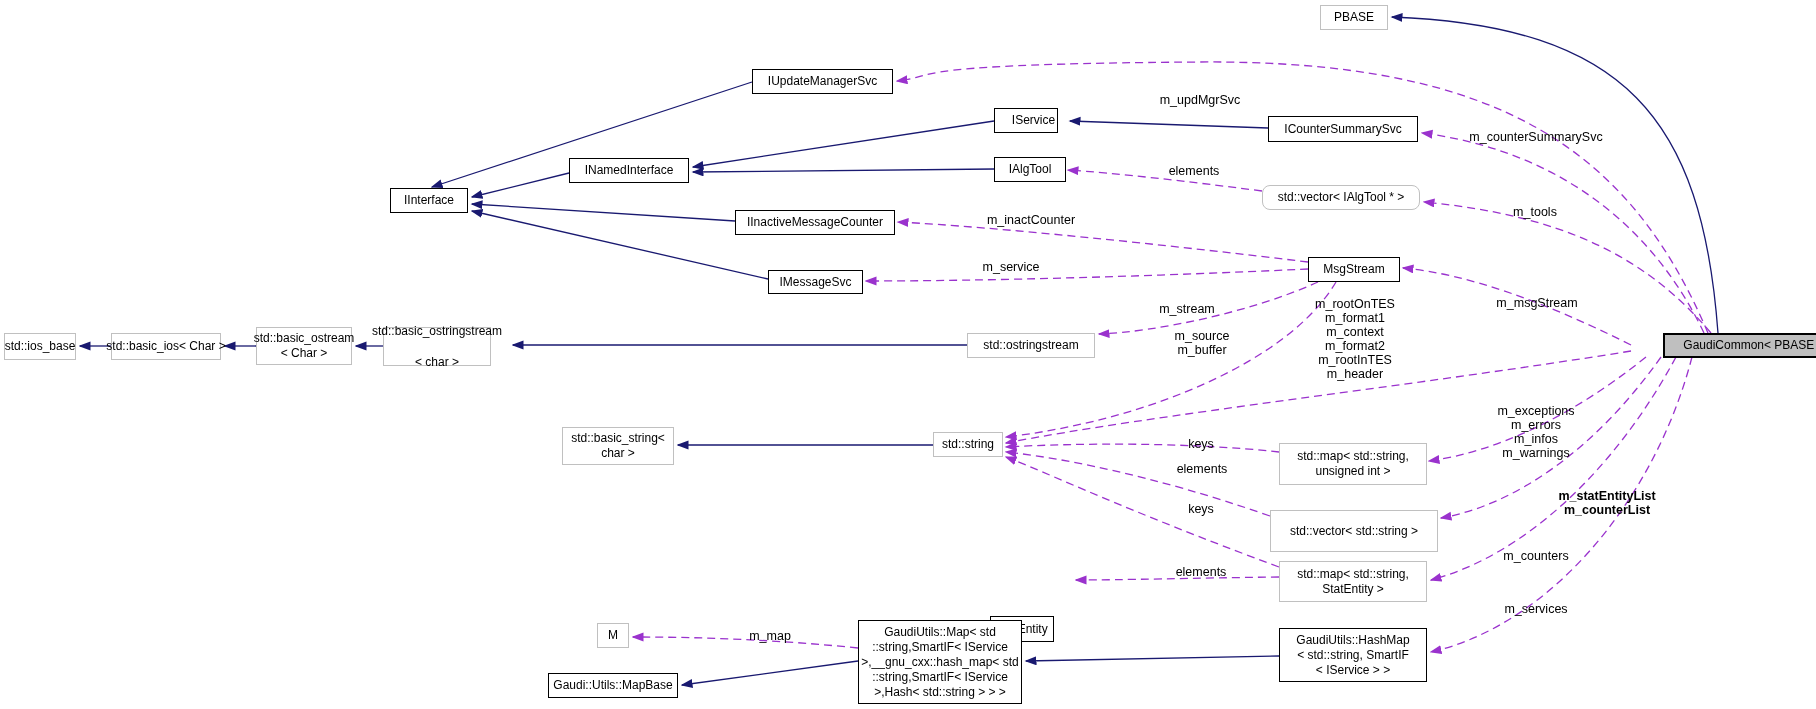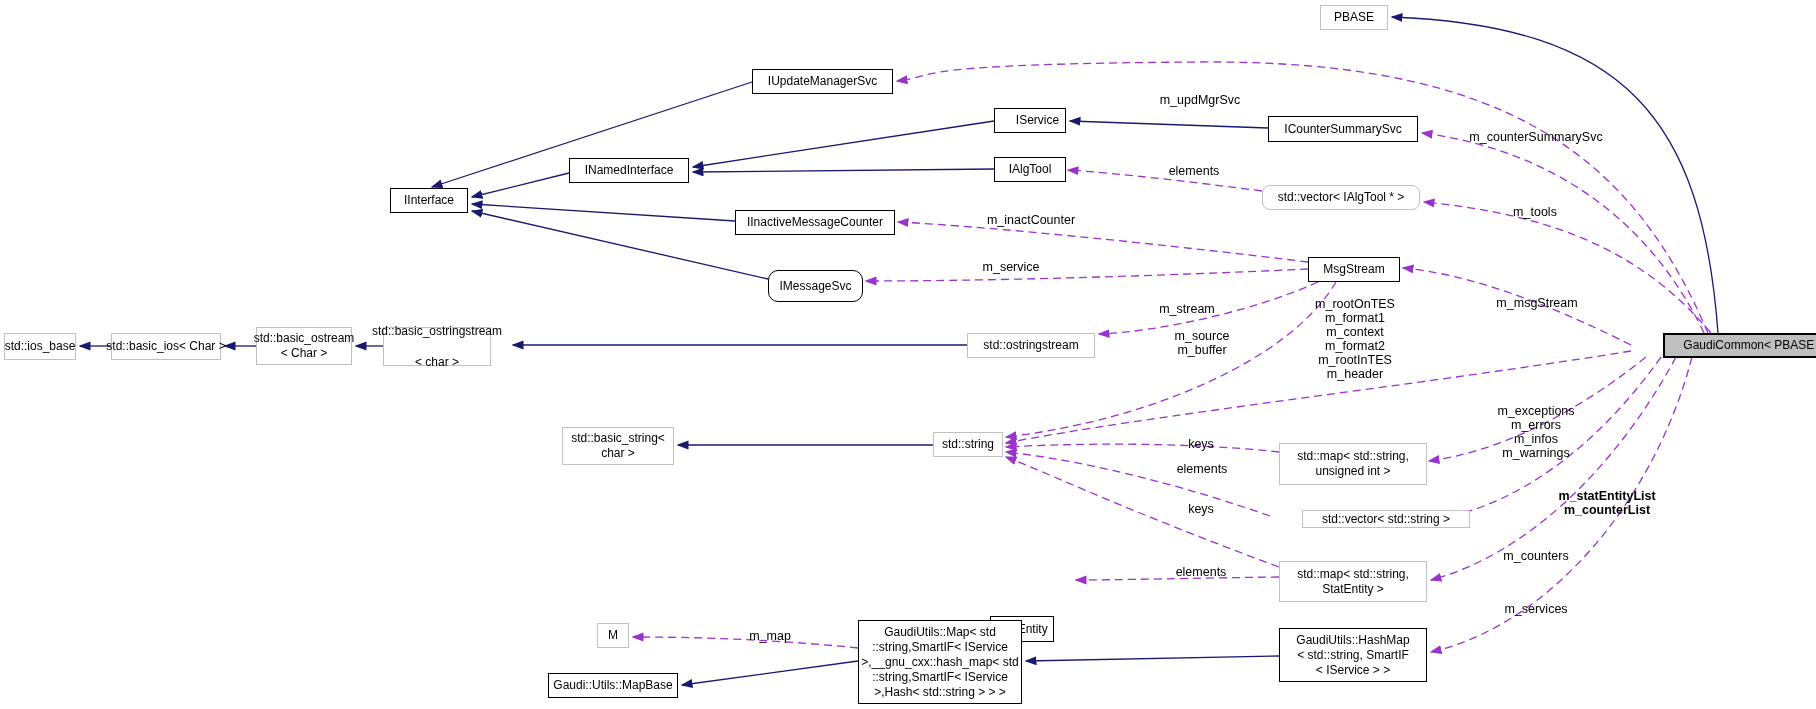--- a/index.html
+++ b/index.html
@@ -69,21 +69,21 @@
     <path class="edge-u" d="M 858,648 C 780,640 705,637 633,637" marker-end="url(#arr-u)"></path>
   </svg>
 
   <div id="nodes">
       <div class="node ext" style="left: 1320px; top: 5px; width: 68px; height: 25px;">
         <div>PBASE</div>
       </div>
       <div class="node doc" style="left: 752px; top: 69px; width: 141px; height: 25px;">
         <div>IUpdateManagerSvc</div>
       </div>
-      <div class="node doc" style="left: 994px; top: 108px; width: 72px; height: 25px; padding-left: 15px;">
+      <div class="node doc" style="left: 994px; top: 108px; width: 64px; height: 25px; padding-left: 15px;">
         <div>IService</div>
       </div>
       <div class="node doc" style="left: 1268px; top: 116px; width: 150px; height: 26px;">
         <div>ICounterSummarySvc</div>
       </div>
       <div class="node doc" style="left: 569px; top: 158px; width: 120px; height: 25px;">
         <div>INamedInterface</div>
       </div>
       <div class="node doc" style="left: 994px; top: 157px; width: 72px; height: 25px;">
         <div>IAlgTool</div>
@@ -93,21 +93,21 @@
       </div>
       <div class="node doc" style="left: 390px; top: 188px; width: 78px; height: 25px;">
         <div>IInterface</div>
       </div>
       <div class="node doc" style="left: 735px; top: 210px; width: 160px; height: 25px;">
         <div>IInactiveMessageCounter</div>
       </div>
       <div class="node doc" style="left: 1308px; top: 257px; width: 92px; height: 25px;">
         <div>MsgStream</div>
       </div>
-      <div class="node doc" style="left: 768px; top: 270px; width: 95px; height: 32px; border-radius: 10px;">
+      <div class="node doc" style="left: 768px; top: 270px; width: 95px; height: 24px;">
         <div>IMessageSvc</div>
       </div>
       <div class="node ext" style="left: 4px; top: 333px; width: 72px; height: 27px;">
         <div>std::ios_base</div>
       </div>
       <div class="node ext" style="left: 111px; top: 333px; width: 110px; height: 27px;">
         <div>std::basic_ios&lt; Char &gt;</div>
       </div>
       <div class="node ext" style="left: 256px; top: 327px; width: 96px; height: 38px;">
         <div>std::basic_ostream</div>
@@ -127,21 +127,21 @@
         <div>std::basic_string&lt;</div>
         <div>char &gt;</div>
       </div>
       <div class="node ext" style="left: 933px; top: 432px; width: 70px; height: 25px;">
         <div>std::string</div>
       </div>
       <div class="node ext" style="left: 1279px; top: 443px; width: 148px; height: 42px;">
         <div>std::map&lt; std::string,</div>
         <div>unsigned int &gt;</div>
       </div>
-      <div class="node ext" style="left: 1270px; top: 510px; width: 168px; height: 18px; margin-left: 32px;">
+      <div class="node ext" style="left: 1270px; top: 510px; width: 168px; height: 42px;">
         <div>std::vector&lt; std::string &gt;</div>
       </div>
       <div class="node doc" style="left: 990px; top: 568px; width: 64px; height: 26px; margin-top: 48px;">
         <div>StatEntity</div>
       </div>
       <div class="node ext" style="left: 1279px; top: 561px; width: 148px; height: 41px;">
         <div>std::map&lt; std::string,</div>
         <div>StatEntity &gt;</div>
       </div>
       <div class="node ext" style="left: 597px; top: 623px; width: 32px; height: 25px;">

